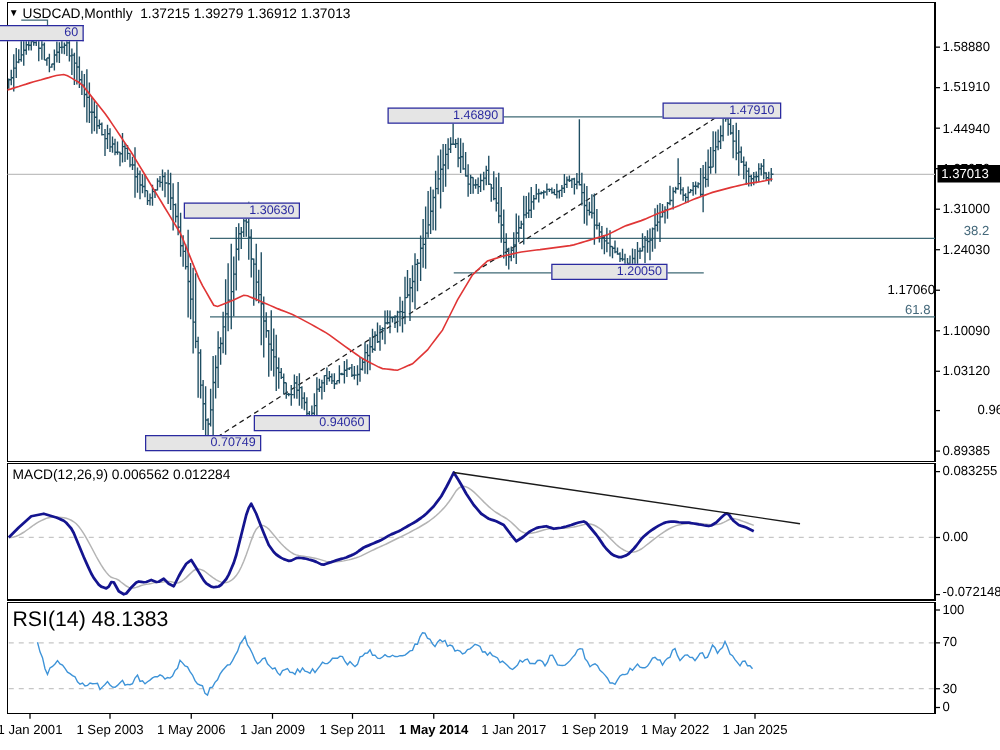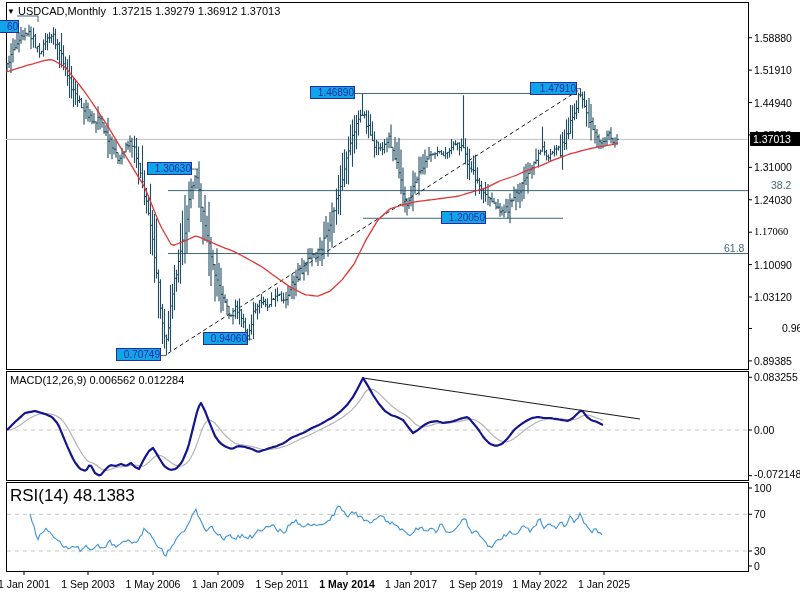--- a/index.html
+++ b/index.html
@@ -1,21 +1,21 @@
 <!DOCTYPE html>
 <html><head>
 <meta charset="utf-8">
 <style>
   html,body{margin:0;padding:0;background:#fff;}
   #screen{position:relative;width:800px;height:600px;background:#fff;overflow:hidden;
           font-family:"Liberation Sans",sans-serif;-webkit-font-smoothing:none;}
   #chart-svg{position:absolute;left:0;top:0;}
   .axlbl{position:absolute;white-space:nowrap;color:#000;font-size:10.5px;line-height:12px;}
-  .pricebox{position:absolute;border:1px solid #2a2aa0;color:#2a2aa0;background:#0ea5e9;
-            font-size:10px;line-height:11px;text-align:right;z-index:4;}
+  .pricebox{position:absolute;border:1px solid #2a2aa0;color:#2a2aa0;background:#e5e5e5;
+            font-size:10px;line-height:11px;text-align:center;z-index:4;padding-left:48px;}
   .fiblbl{position:absolute;color:#44687a;font-size:10.5px;z-index:3;}
   #title-bar{position:absolute;left:7px;top:5px;font-size:11px;color:#000;z-index:5;}
   #watermark{position:absolute;left:463px;top:296px;font-size:27px;color:#c9c9c9;
              letter-spacing:1px;z-index:1;}
   #cur-price-box{position:absolute;left:750px;width:50px;height:14px;background:#000;color:#fff;
                  font-size:10.5px;line-height:14px;text-align:left;padding-left:3px;z-index:6;}
   #macd-label{position:absolute;left:10px;top:374px;font-size:11px;color:#000;z-index:5;}
   #rsi-label{position:absolute;left:10px;top:486px;font-size:17px;color:#000;z-index:5;}
   .xlbl{position:absolute;top:578px;transform:translateX(-50%);font-size:10.5px;color:#000;}
 </style>
@@ -89,21 +89,21 @@
 
   <div id="cur-price-box" style="top: 132.402px;">1.37013</div>
 
   <div id="right-axis">
       <span class="axlbl" style="left: 754px; top: 32px;">1.58880</span>
       <span class="axlbl" style="left: 754px; top: 64px;">1.51910</span>
       <span class="axlbl" style="left: 754px; top: 97px;">1.44940</span>
       <span class="axlbl" style="left: 754px; top: 129px;">1.37970</span>
       <span class="axlbl" style="left: 754px; top: 161px;">1.31000</span>
       <span class="axlbl" style="left: 754px; top: 194px;">1.24030</span>
-      <span class="axlbl" style="left: 754px; top: 226px; font-family: Liberation Serif, serif;">1.17060</span>
+      <span class="axlbl" style="left: 710px; top: 226px;">1.17060</span>
       <span class="axlbl" style="left: 754px; top: 259px;">1.10090</span>
       <span class="axlbl" style="left: 754px; top: 291px;">1.03120</span>
       <span class="axlbl" style="left: 754px; top: 322px; padding-left: 28px;">0.96355</span>
       <span class="axlbl" style="left: 754px; top: 355px;">0.89385</span>
     </div>
   <div id="macd-axis">
       <span class="axlbl" style="left: 754px; top: 371px;">0.083255</span>
       <span class="axlbl" style="left: 754px; top: 424px;">0.00</span>
       <span class="axlbl" style="left: 754px; top: 468px;">-0.072148</span>
     </div>

